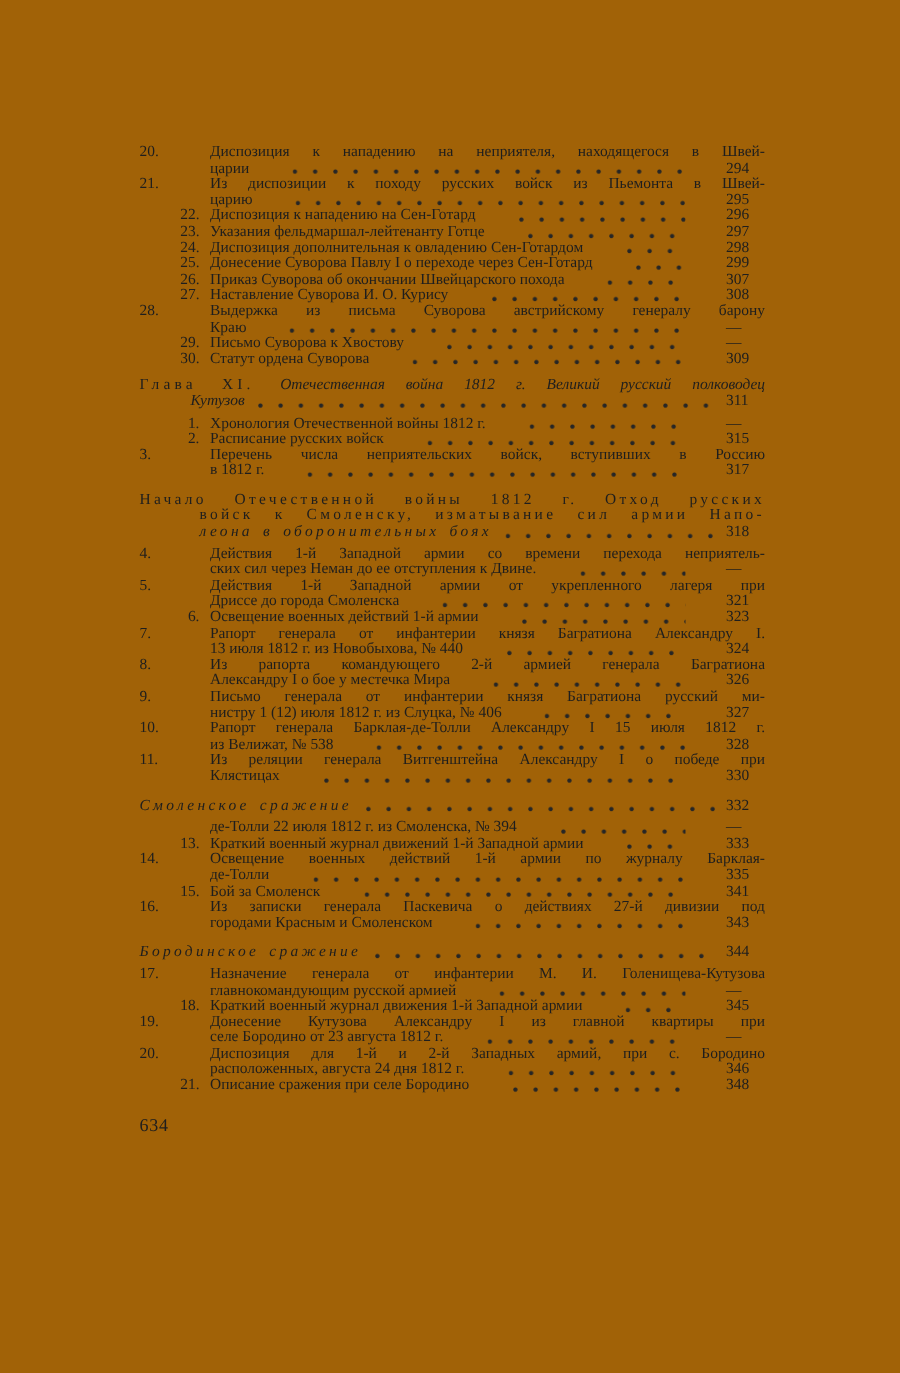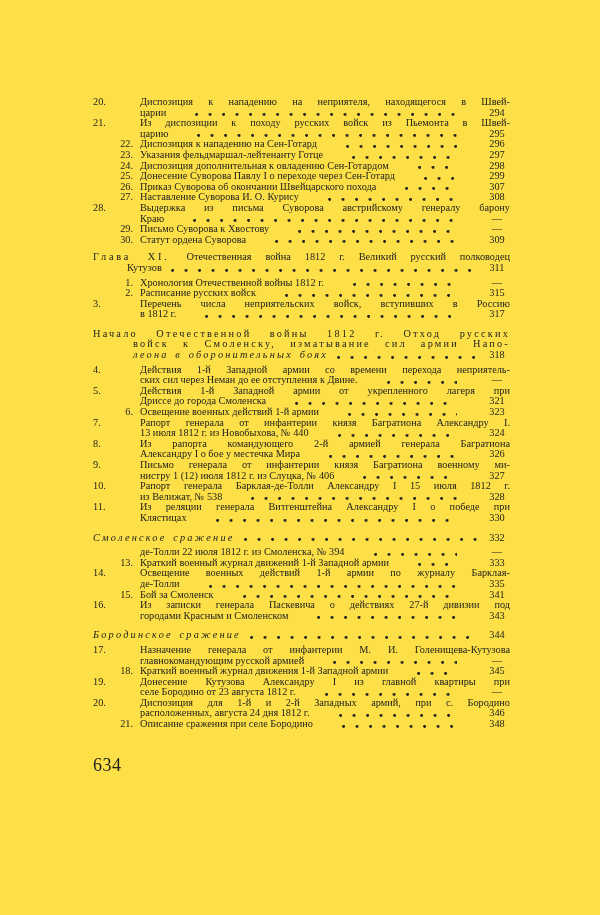--- a/index.html
+++ b/index.html
@@ -1,20 +1,20 @@
 <!DOCTYPE html>
 <html lang="ru"><head>
 <meta charset="utf-8">
 <style>
   html,body { margin:0; padding:0; background:#ffffff; }
   .page {
     position:relative;
     width:600px; height:915px;
     box-sizing:border-box;
-    background:#fde047;
+    background:#a16207;
     padding:97px 90px 0 93px;
     font-family:"Liberation Serif","DejaVu Serif",serif;
     font-size:10.3px;
     line-height:10.6px;
     color:#1e1e1e;
     overflow:hidden;
   }
   .toc { width:417px; }
 
   
@@ -24,40 +24,40 @@
   .num { position:absolute; left:0; top:0; width:40px; text-align:right; }
   .line.last .txt { flex:0 0 auto; white-space:nowrap; }
 
   
   .leader {
     flex:1 1 20px; min-width:18px; height:5px;
     align-self:flex-end; margin:0 7px 1px 9px;
     background-image:radial-gradient(circle at 1.6px 2.4px, #262626 1.15px, rgba(0,0,0,0) 1.7px);
     background-size:13.5px 5px; background-repeat:repeat-x;
   }
-  .pg { flex:0 0 auto; min-width:26px; text-align:center; white-space:nowrap;
+  .pg { flex:0 0 auto; min-width:26px; text-align:left; white-space:nowrap;
         letter-spacing:normal; word-spacing:normal; }
 
   
   .section { margin:9px 0 4px; }
   .sline { letter-spacing:2.2px; word-spacing:2px; text-align:justify; text-align-last:justify; }
   .sline.cont { padding-left:40px; }
   .sline.last { display:flex; align-items:baseline; text-align:left; text-align-last:auto; }
   .sline.last .txt { flex:0 0 auto; white-space:nowrap;font-style:italic; }
 
   
   .chapter { margin:7px 0 4px; }
   .cline { text-align:justify; text-align-last:justify; }
   .cline.cont { padding-left:34px; }
   .cline.last { display:flex; align-items:baseline; text-align:left; text-align-last:auto; }
   .chlabel { letter-spacing:2.8px; margin-right:3px; }
-  .chital { }
+  .chital { font-style:italic; }
   .cline.last .txt { flex:0 0 auto; white-space:nowrap; }
 
-  .folio { margin-top:28px; font-size:18px; line-height:14px; letter-spacing:0.5px; }
+  .folio { margin-top:13px; font-size:12px; line-height:14px; letter-spacing:0.5px; }
 </style>
 </head>
 <body>
 
 <div class="page">
   <div class="toc" id="toc">
       <div class="block entries">
         <div class="entry">
           <div class="line"><span class="num">20.</span><span class="txtj">Диспозиция к нападению на неприятеля, находящегося в Швей-</span></div>
           <div class="line last">
@@ -233,21 +233,21 @@
         <div class="entry">
           <div class="line"><span class="num">8.</span><span class="txtj">Из рапорта командующего 2-й армией генерала Багратиона</span></div>
           <div class="line last">
             <span class="num"></span>
             <span class="txt">Александру I о бое у местечка Мира</span>
             <span class="leader"></span>
             <span class="pg">326</span>
           </div>
         </div>
         <div class="entry">
-          <div class="line"><span class="num">9.</span><span class="txtj">Письмо генерала от инфантерии князя Багратиона военному ми-</span></div>
+          <div class="line"><span class="num">9.</span><span class="txtj">Письмо генерала от инфантерии князя Багратиона русский ми-</span></div>
           <div class="line last">
             <span class="num"></span>
             <span class="txt">нистру 1 (12) июля 1812 г. из Слуцка, № 406</span>
             <span class="leader"></span>
             <span class="pg">327</span>
           </div>
         </div>
         <div class="entry">
           <div class="line"><span class="num">10.</span><span class="txtj">Рапорт генерала Барклая-де-Толли Александру I 15 июля 1812 г.</span></div>
           <div class="line last">

